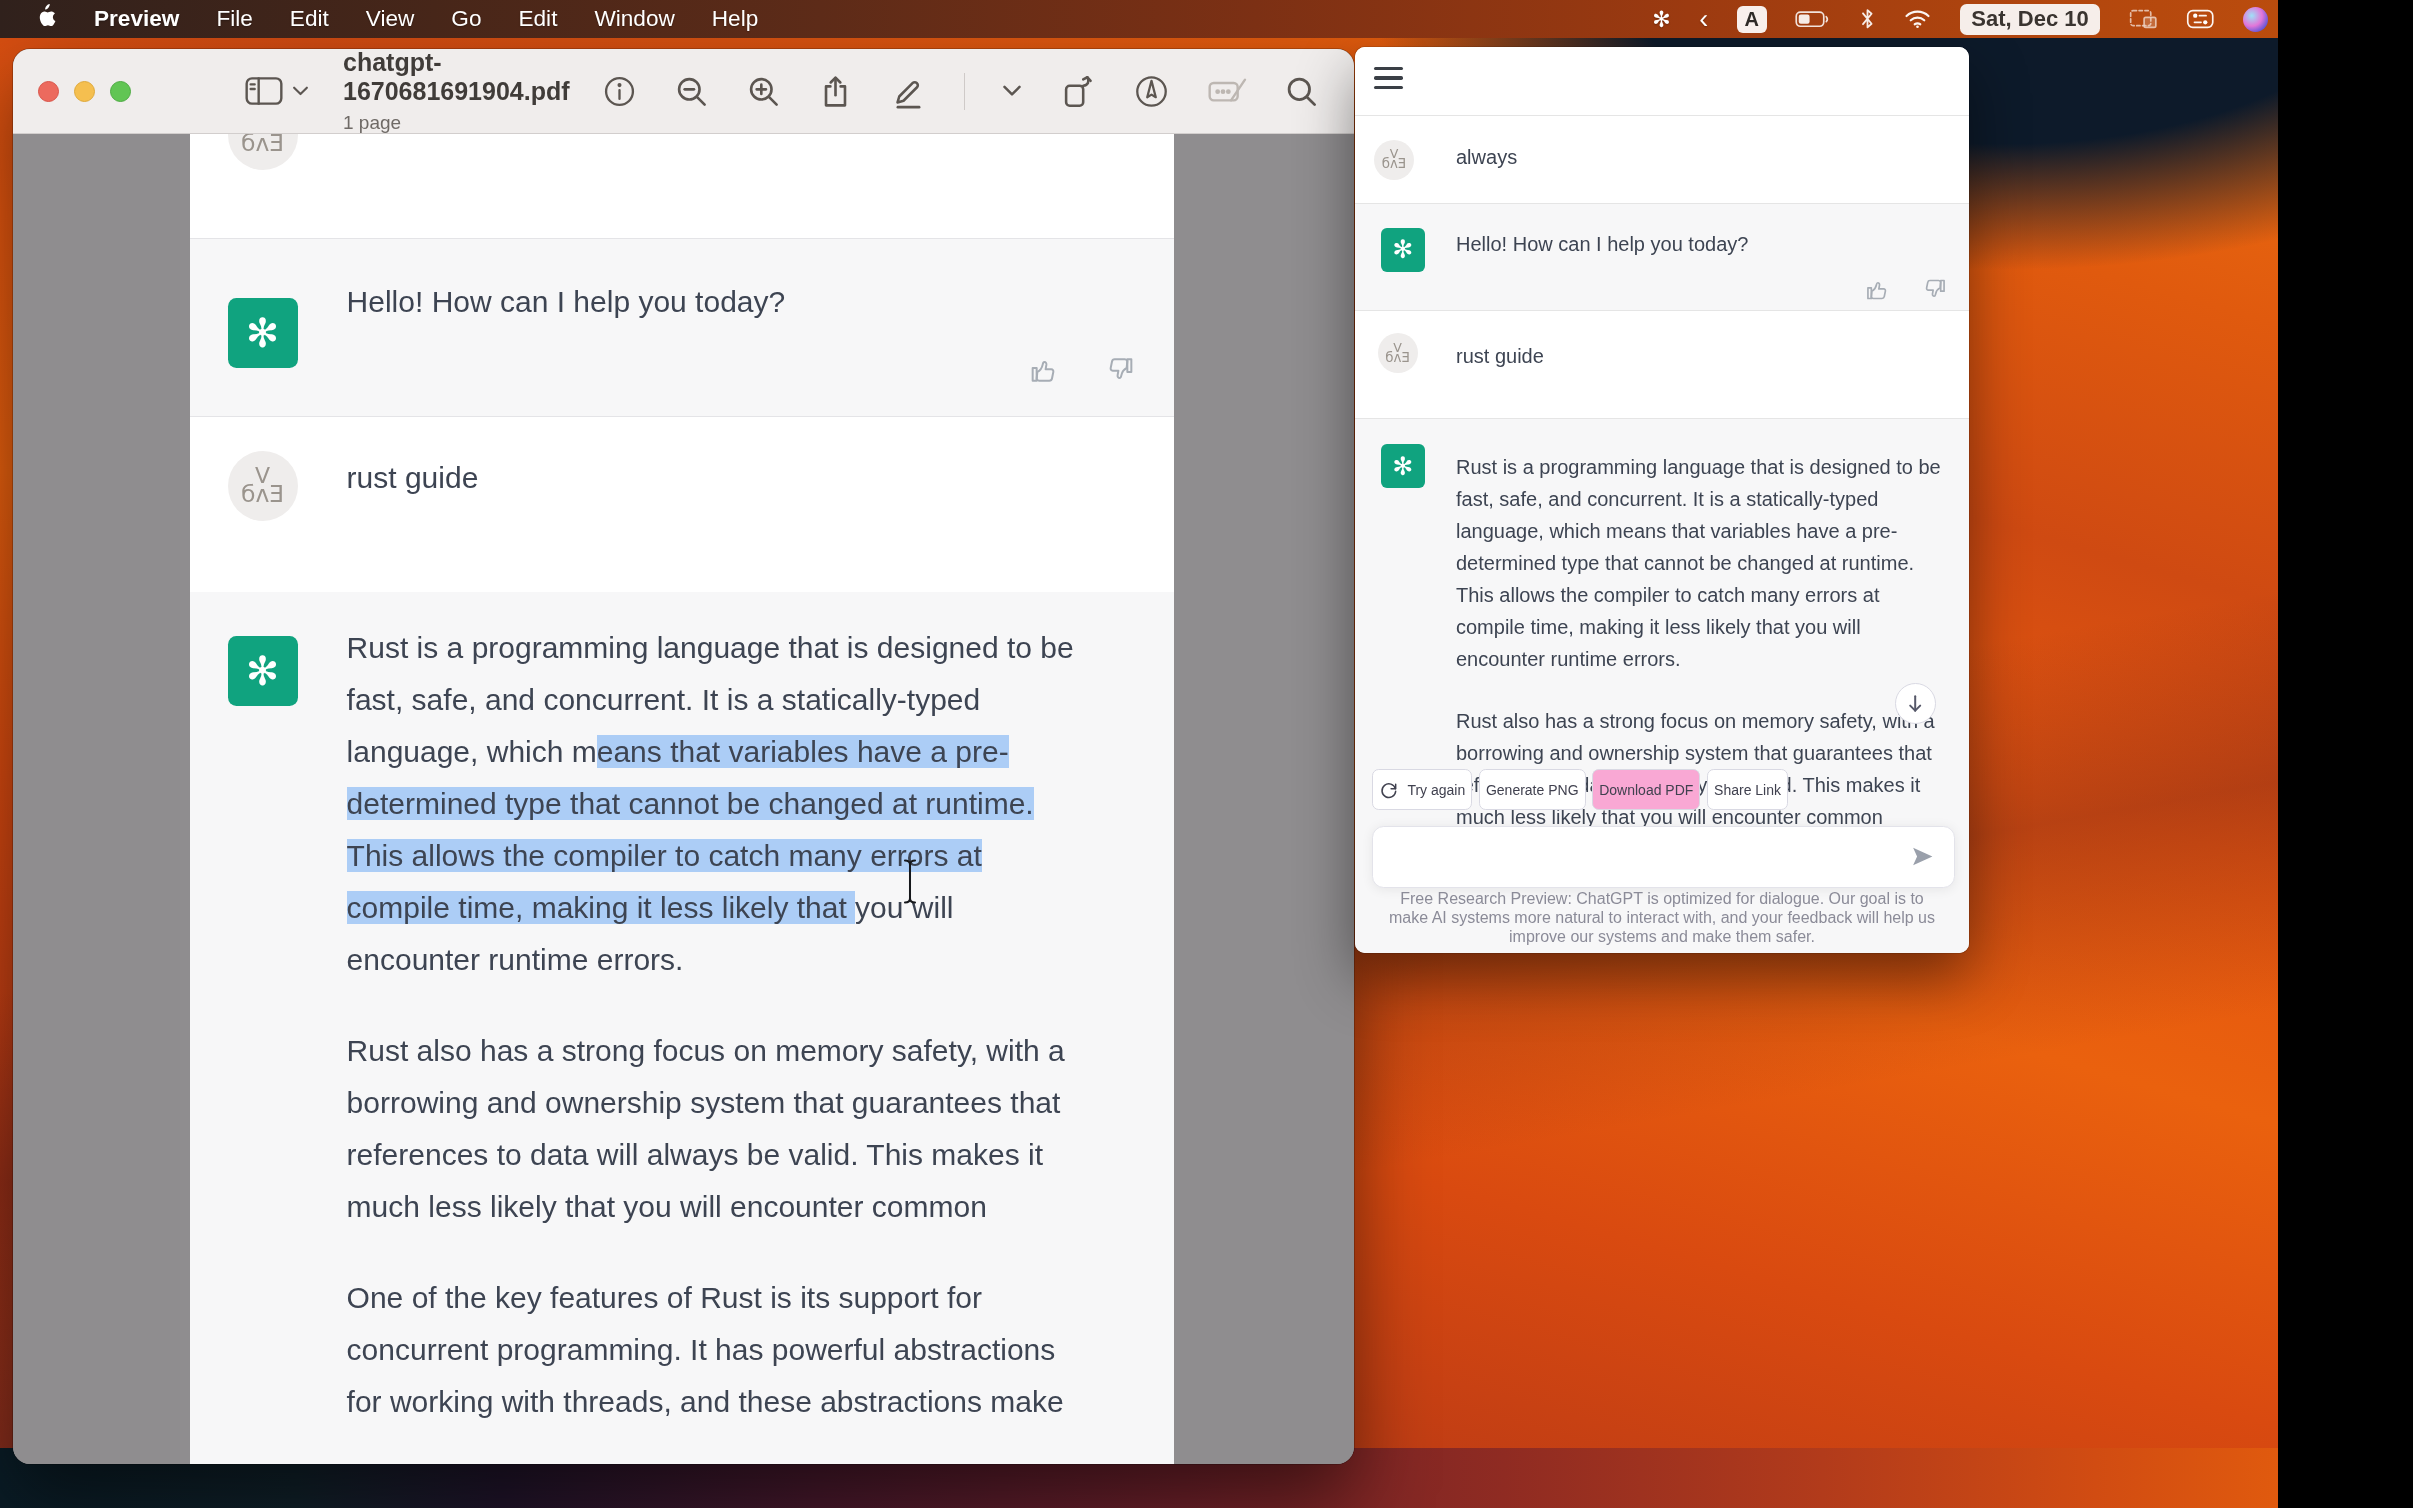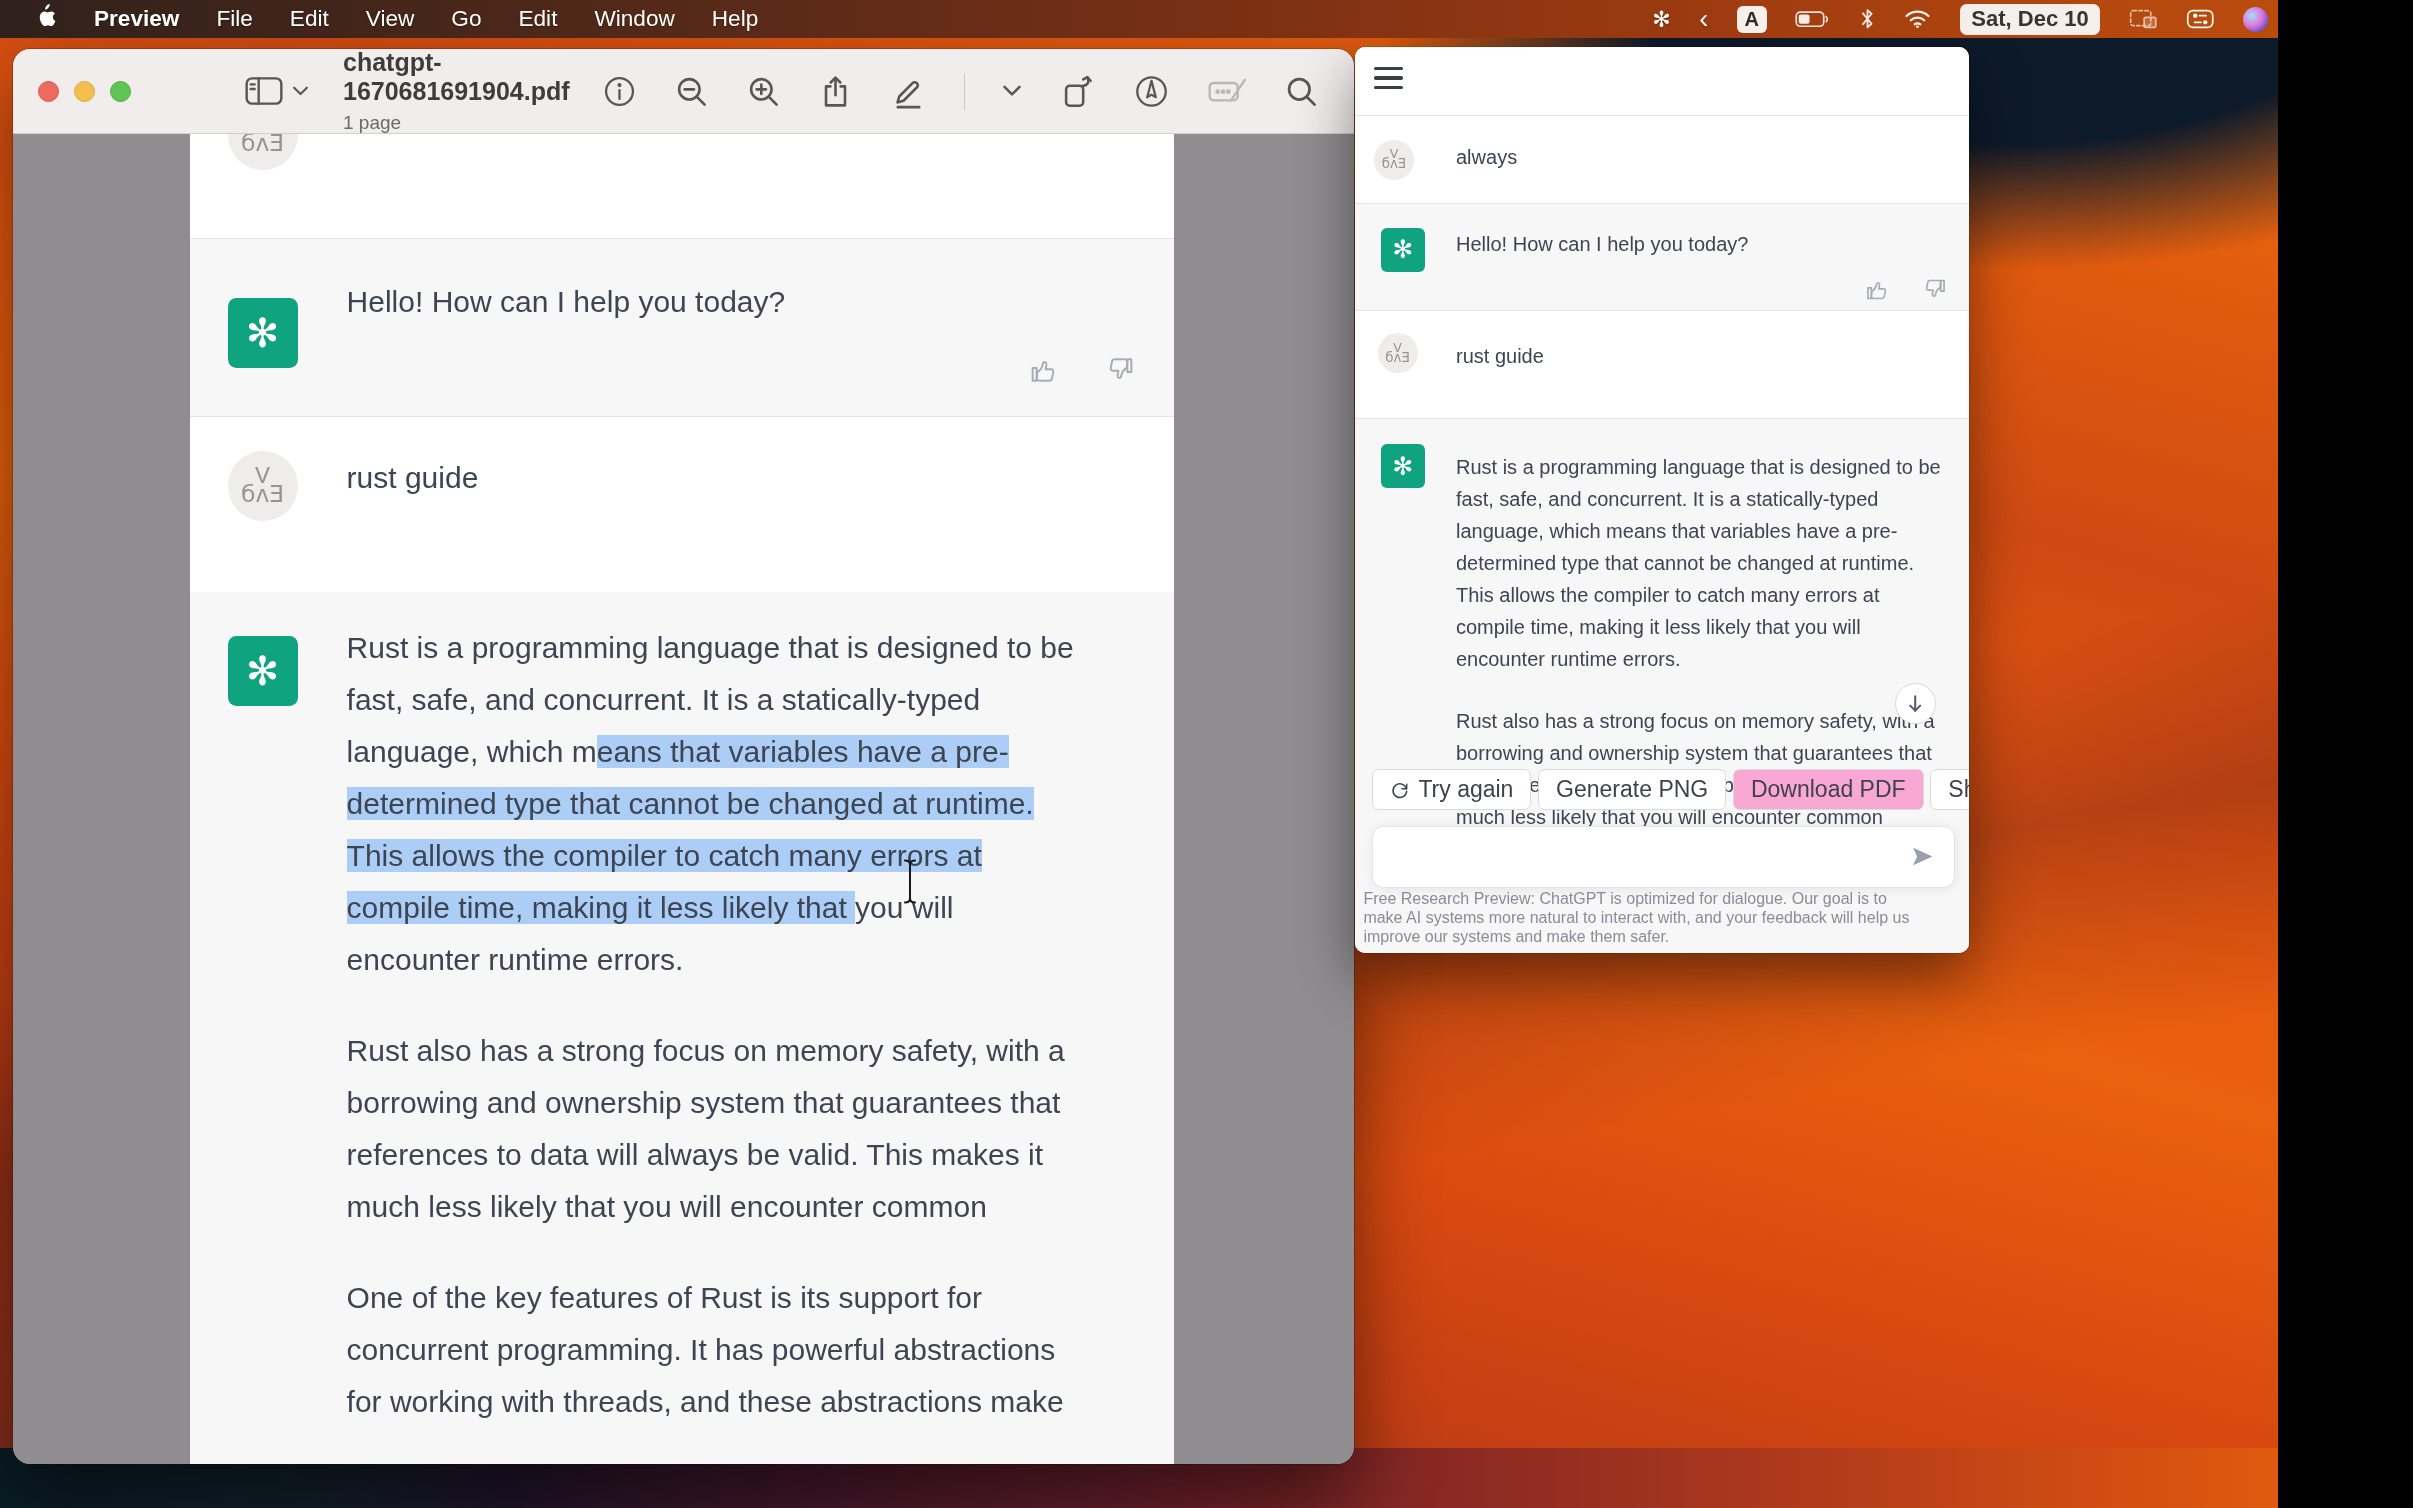--- a/index.html
+++ b/index.html
@@ -82,29 +82,29 @@
   .cav-user .g2{font-size:13.4px;}
   .cav-ai{position:absolute;left:26px;width:44px;height:44px;border-radius:5.9px;background:#10a37f;color:#fff;
       display:flex;align-items:center;justify-content:center;font-family:"DejaVu Sans",sans-serif;font-size:25px;}
   .cw-text{position:absolute;left:101px;font-size:20px;color:#3d4452;}
   .cw-line{height:32px;white-space:pre;}
   .cgap{height:30px;}
   .cthumbs{position:absolute;right:21px;bottom:6.7px;display:flex;gap:30px;color:#a7adb5;}
   .scrollbtn{position:absolute;left:540px;top:636px;width:39px;height:39px;border-radius:50%;background:#fff;
       border:0.8px solid #d9d9e3;display:flex;align-items:center;justify-content:center;color:#565869;z-index:6;}
   .btnrow{position:absolute;left:17px;right:14.2px;top:722px;display:flex;gap:6.7px;z-index:7;}
-  .cbtn{background:#fff;border:0.8px solid #d9d9e3;border-radius:6.7px;height:39px;padding:0 17px;
-      display:flex;align-items:center;gap:8.4px;font-size:23px;color:#40414f;white-space:nowrap;}
+  .cbtn{background:#fff;border:0.8px solid #d9d9e3;border-radius:6.7px;height:39px;padding:0 6px;
+      display:flex;align-items:center;gap:8.4px;font-size:14px;color:#40414f;white-space:nowrap;}
   .cbtn.pressed{background:#f9a8d4;}
   .inputbox{position:absolute;left:17px;right:14.2px;top:779px;height:60px;background:#fff;border:0.8px solid #e3e3ea;
       border-radius:11.7px;box-shadow:0 1.7px 11.7px rgba(0,0,0,.07);z-index:7;}
   .inputbox input{position:absolute;inset:0;border:none;outline:none;background:transparent;
       font-size:20px;padding:0 59px 0 20px;color:#3d4452;font-family:"Liberation Sans",sans-serif;}
   .sendbtn{position:absolute;right:18.4px;top:17px;color:#9aa0ab;}
-  .cfooter{position:absolute;left:8.4px;right:8.4px;top:842px;font-size:16px;line-height:19px;
+  .cfooter{position:absolute;left:8.4px;right:8.4px;top:842px;text-align:center;font-size:16px;line-height:19px;
       color:#8b8b98;z-index:7;}
   
   .dicon{position:absolute;left:2306px;top:82px;width:84px;text-align:center;z-index:10;}
   .dicon .circ{width:74px;height:74px;border-radius:50%;background:#f4f2f3;margin:0 auto;
       display:flex;align-items:center;justify-content:center;color:#26232e;
       font-family:"DejaVu Sans",sans-serif;font-size:47px;box-shadow:0 5px 13.4px rgba(0,0,0,.35);}
   .dicon .lbl{margin-top:21px;color:#fff;font-weight:bold;font-size:22px;
       text-shadow:0 1.7px 4.2px rgba(0,0,0,.6);}
   .ic{fill:none;stroke:currentColor;stroke-width:2;stroke-linecap:round;stroke-linejoin:round;display:block;}
 </style>

